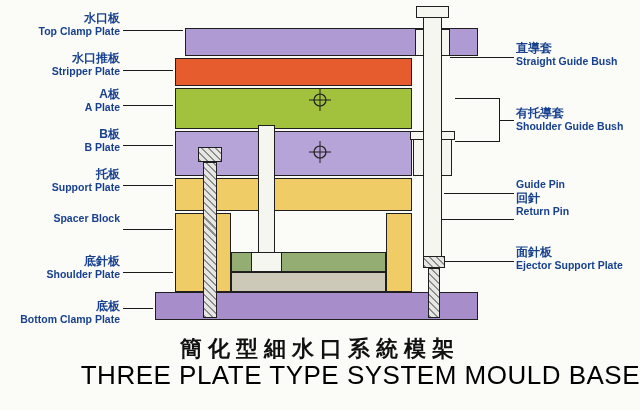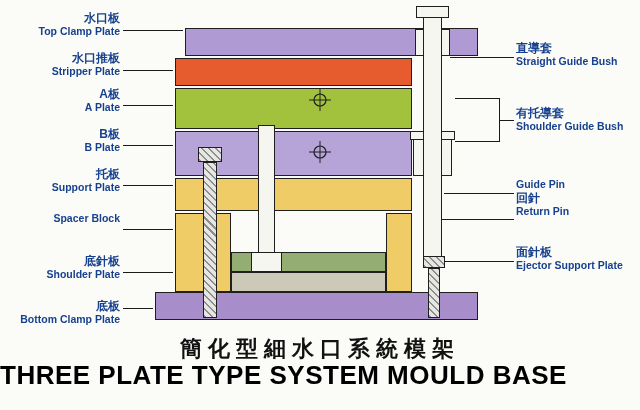--- a/index.html
+++ b/index.html
@@ -11,22 +11,22 @@
   .en{font-size:10.5px;font-weight:bold;line-height:13px;}
   .hline{position:absolute;height:0;border-top:1.5px solid #1a1a1a;}
   .plate{position:absolute;border:1px solid #1f1f1f;box-sizing:border-box;}
   .part{position:absolute;border:1px solid #1f1f1f;box-sizing:border-box;background:#f6f6f1;}
   .hatch{position:absolute;border:1px solid #1f1f1f;box-sizing:border-box;
          background:repeating-linear-gradient(45deg,#8d8d8d 0 1.5px,#e6e6e2 1.5px 5px);}
   .bracket{position:absolute;border:1.5px solid #1a1a1a;border-left:none;box-sizing:border-box;}
   .cross{position:absolute;}
   .title-zh{position:absolute;top:334px;left:0;width:100%;text-align:center;
             font-size:22px;font-weight:bold;letter-spacing:6px;color:#111;}
-  .title-en{position:absolute;top:360px;left:0;width:100%;text-align:left;
-            font-size:26px;font-weight:bold;letter-spacing:0.5px;color:#000;}
+  .title-en{position:absolute;top:360px;left:0;width:100%;text-align:right;
+            font-size:26px;font-weight:normal;letter-spacing:0.5px;color:#000;}
 </style>
 </head>
 <body>
 
 <div class="llabel" style="top:12px">
   <div class="zh">水口板</div>
   <div class="en">Top Clamp Plate</div>
 </div>
 <div class="llabel" style="top:52px">
   <div class="zh">水口推板</div>

